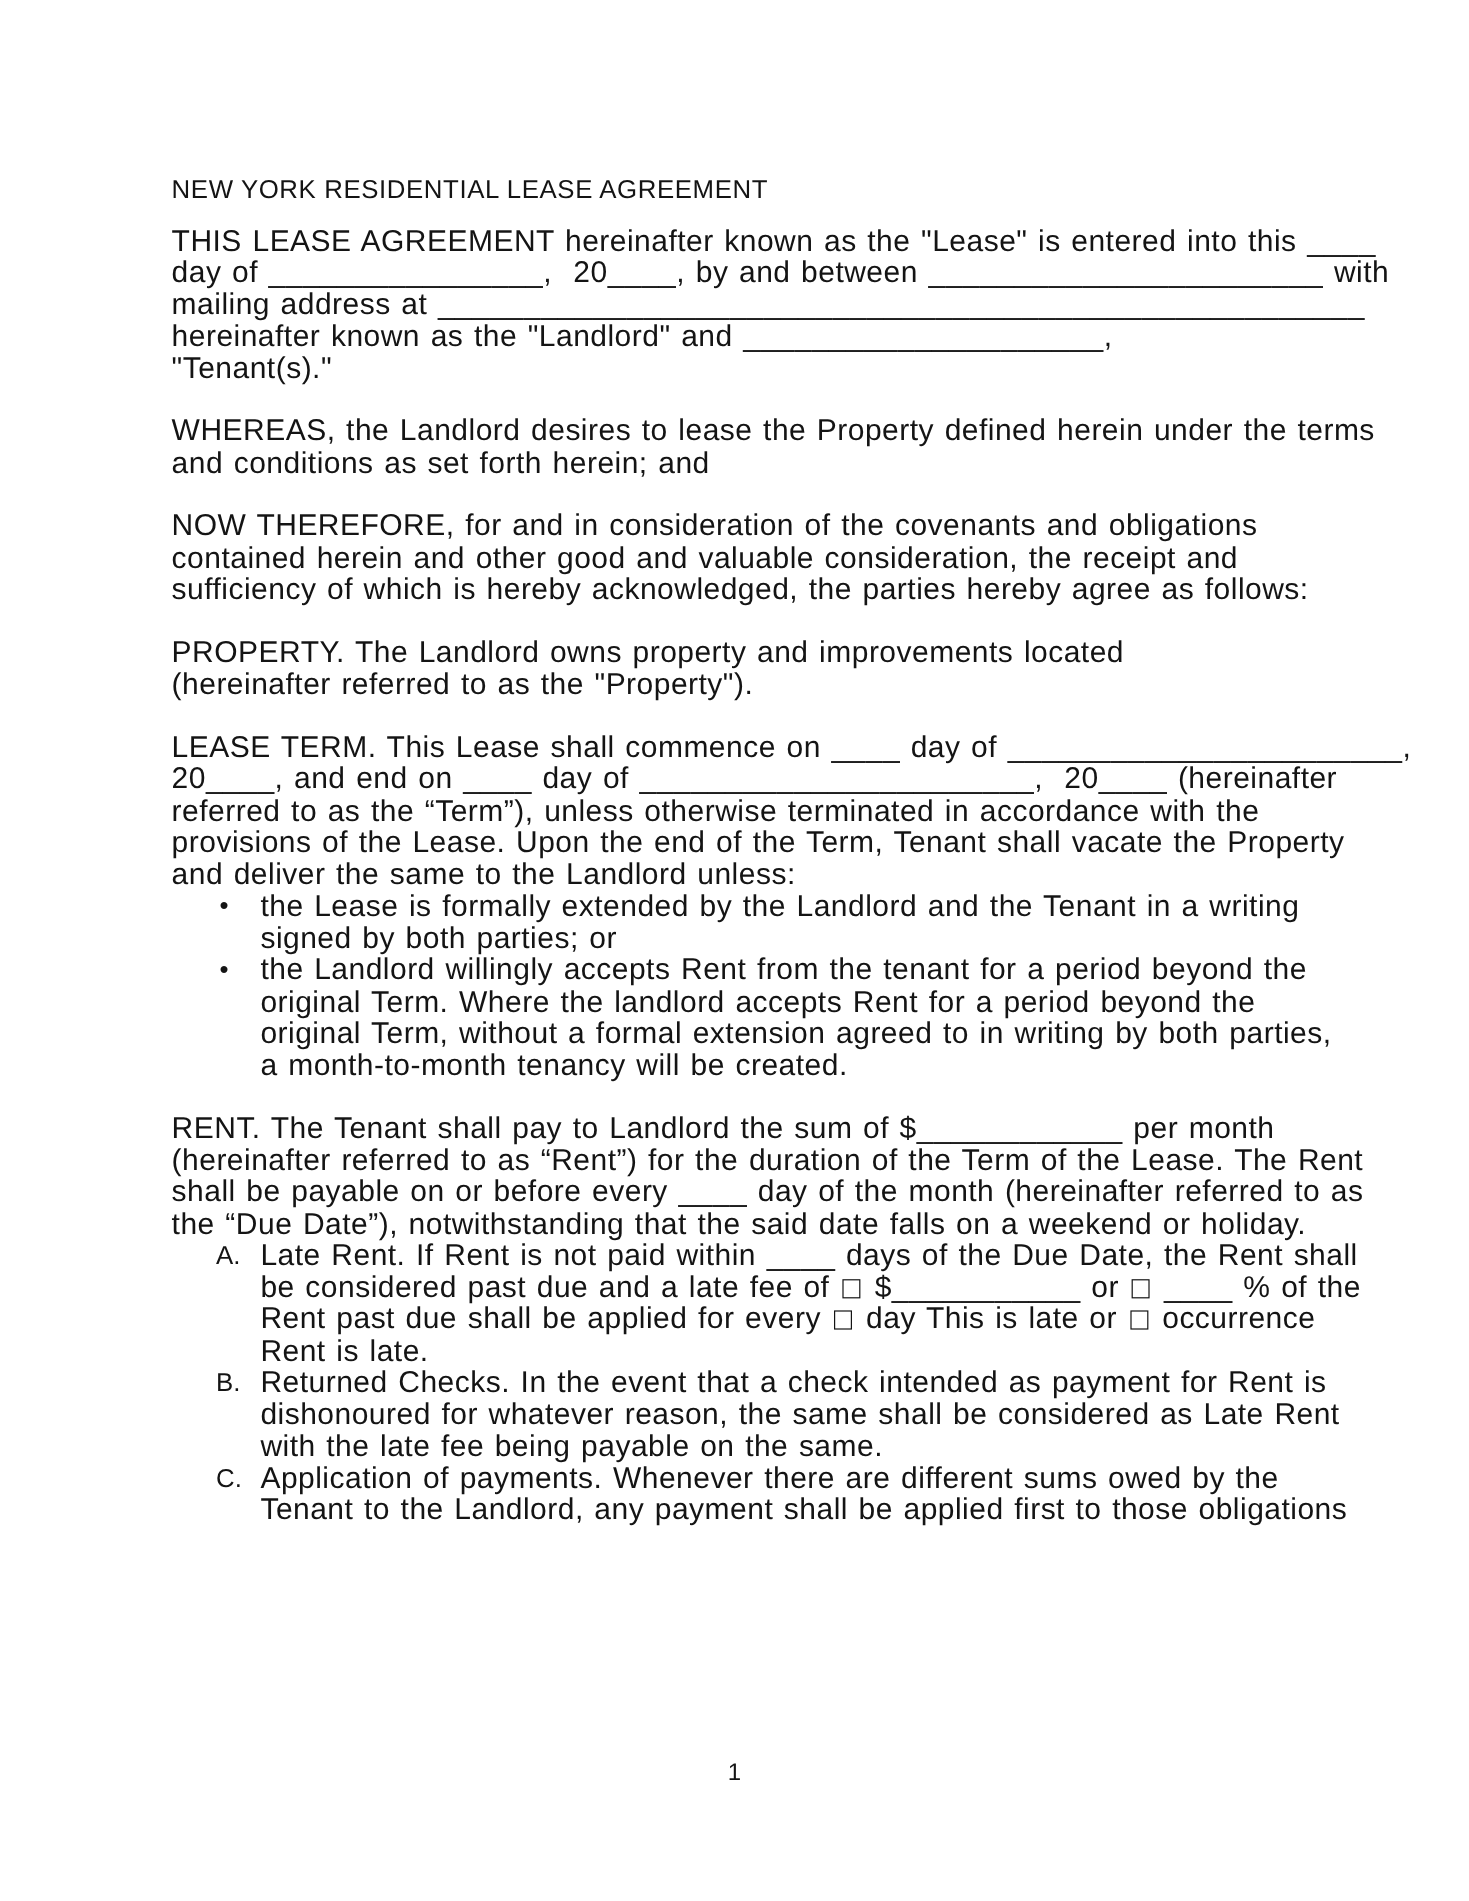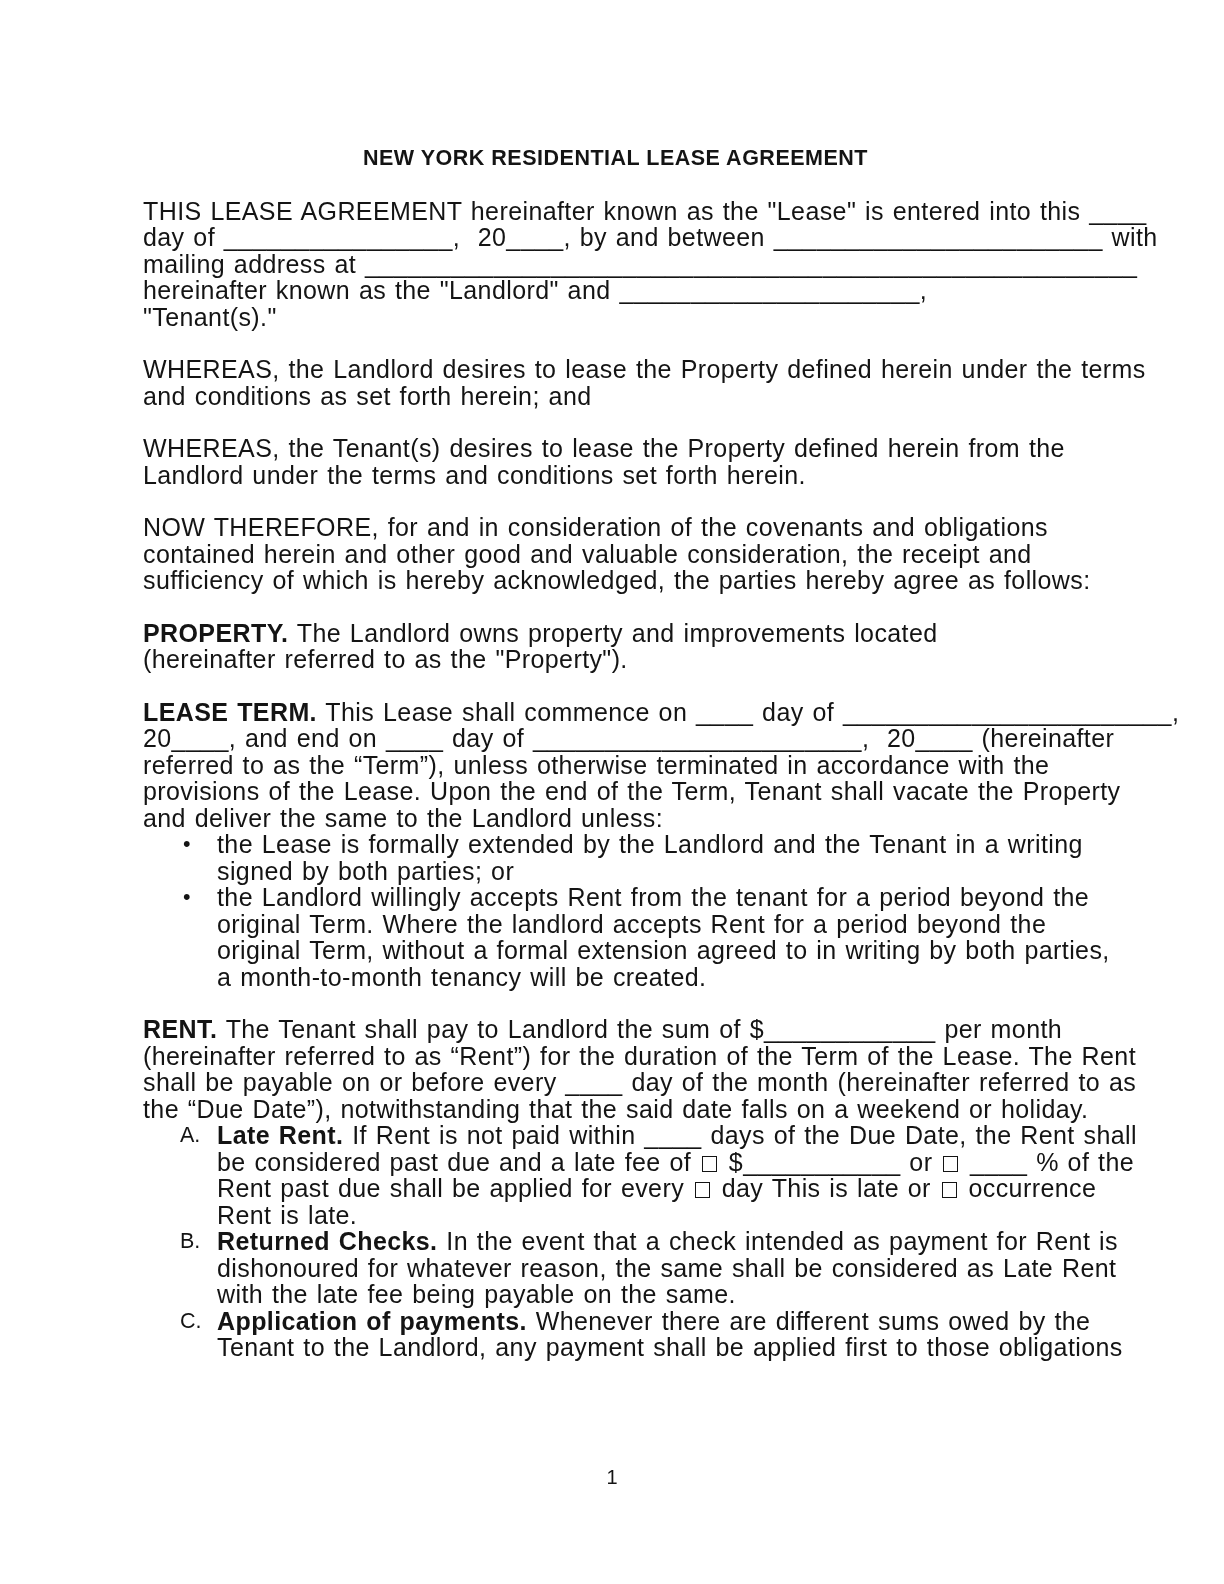--- a/index.html
+++ b/index.html
@@ -11,37 +11,36 @@
     position: relative;
     overflow: hidden;
   }
   .content {
     position: absolute;
     left: 143px; top: 145px;
     width: 945px;
   }
   .title {
     font-size: 21.5px;
-    font-weight: 700;
+    font-weight: 400;
     line-height: 26.5px;
     letter-spacing: 0.5px;
-    text-align: center;
-    margin: 0 0 26px 0;
+    margin: 0 0 16px 0;
     white-space: pre;
   }
   .para { margin: 0 0 26px 0; }
   .para:last-child { margin-bottom: 0; }
   .line {
     font-size: 25px;
     line-height: 26.5px;
     letter-spacing: 0.4px;
     word-spacing: 1.5px;
     white-space: pre;
   }
-  .b { font-weight: 700; }
+  .b { font-weight: 400; }
   .bullet, .item { display: flex; align-items: flex-start; }
   .marker, .letter {
     flex: none;
     box-sizing: border-box;
     width: 74px;
     font-size: 21.5px;
     line-height: 26.5px;
     white-space: pre;
   }
   .marker { padding-left: 40px; }
@@ -76,24 +75,20 @@
     <div class="line">mailing address at ______________________________________________________</div>
     <div class="line">hereinafter known as the "Landlord" and _____________________,</div>
     <div class="line">"Tenant(s)."</div>
   </div>
 
   <div class="para">
     <div class="line">WHEREAS, the Landlord desires to lease the Property defined herein under the terms</div>
     <div class="line">and conditions as set forth herein; and</div>
   </div>
 
-  <div class="para">
-    <div class="line">WHEREAS, the Tenant(s) desires to lease the Property defined herein from the</div>
-    <div class="line">Landlord under the terms and conditions set forth herein.</div>
-  </div>
 
   <div class="para">
     <div class="line">NOW THEREFORE, for and in consideration of the covenants and obligations</div>
     <div class="line">contained herein and other good and valuable consideration, the receipt and</div>
     <div class="line">sufficiency of which is hereby acknowledged, the parties hereby agree as follows:</div>
   </div>
 
   <div class="para">
     <div class="line"><span class="b">PROPERTY.</span><span> The Landlord owns property and improvements located</span></div>
     <div class="line">(hereinafter referred to as the "Property").</div>

